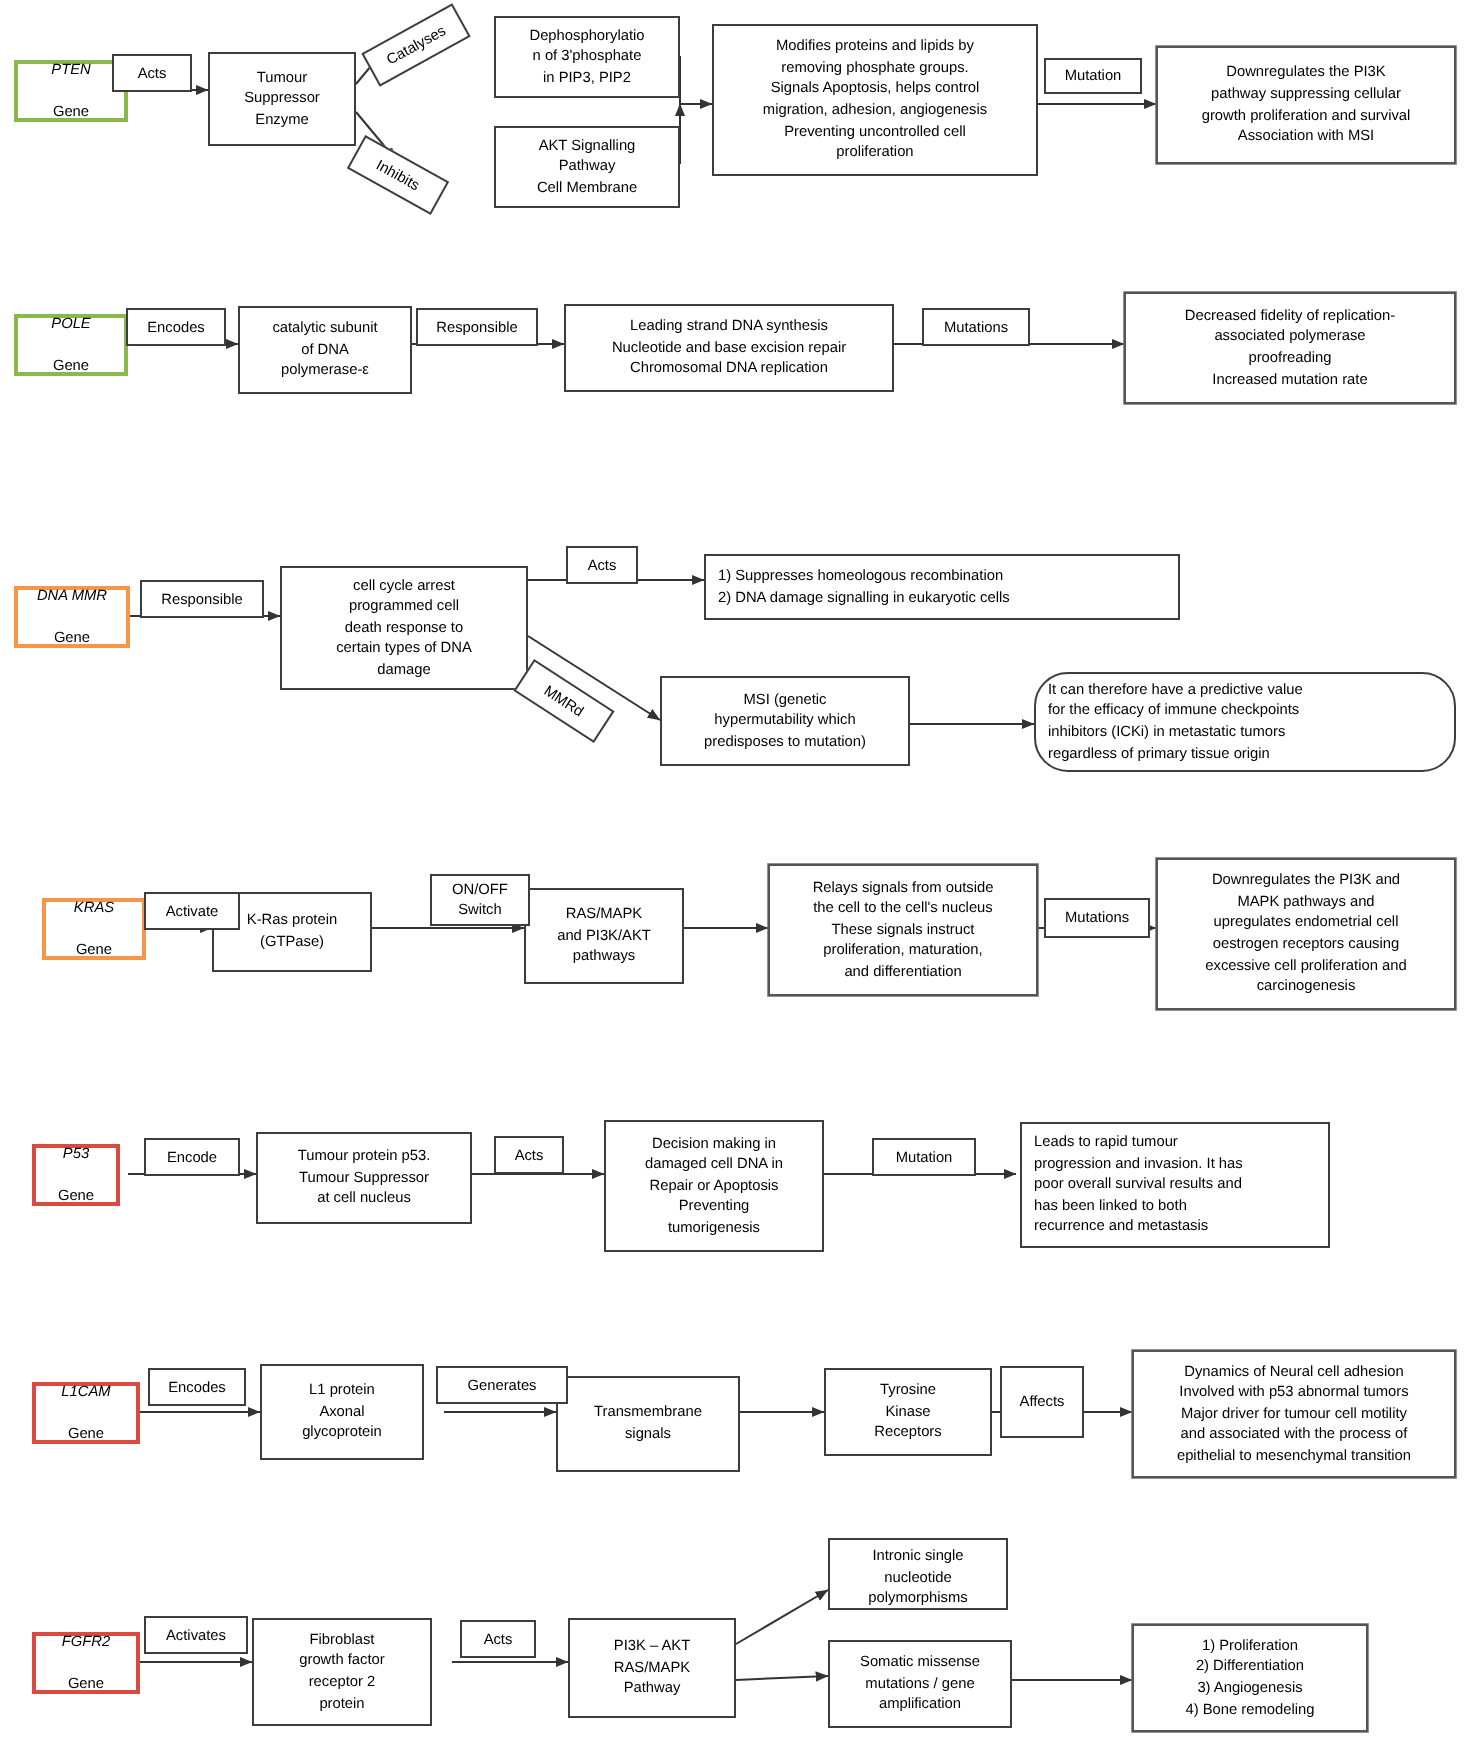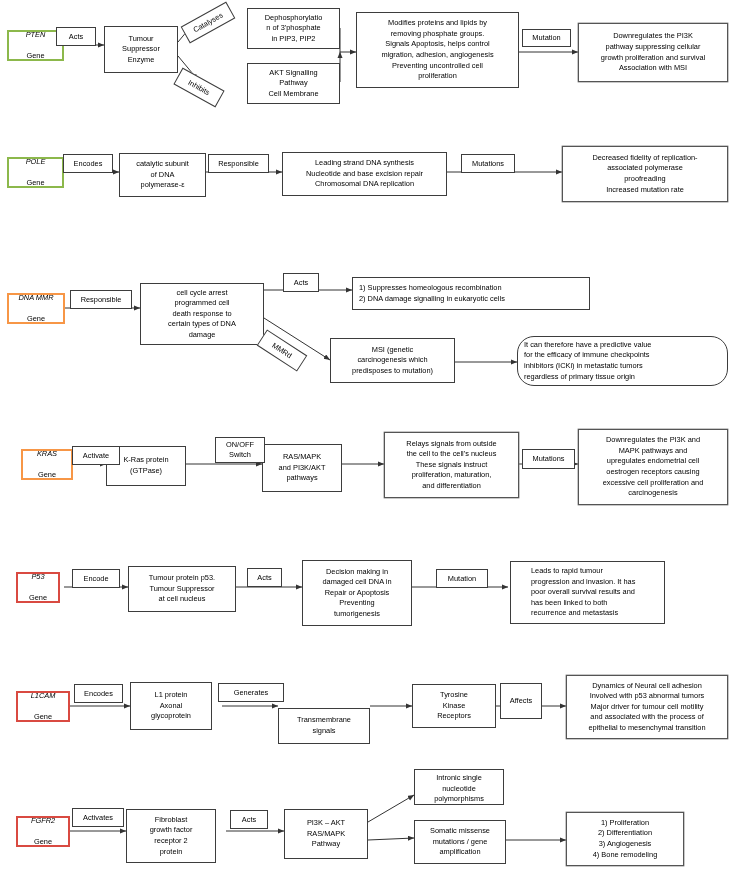--- a/index.html
+++ b/index.html
@@ -188,21 +188,21 @@
 damage</div>
 
   <div class="lbl" style="left:283px;top:273px;width:36px;height:19px;">Acts</div>
 
   <div class="box" style="left:352px;top:277px;width:238px;height:33px;text-align:left;justify-content:flex-start;padding-left:6px;">1) Suppresses homeologous recombination
 2) DNA damage signalling in eukaryotic cells</div>
 
   <div class="lbl rot-p33" style="left:258px;top:341px;width:48px;height:19px;">MMRd</div>
 
   <div class="box" style="left:330px;top:338px;width:125px;height:45px;">MSI (genetic
-carcinogenesis which
+hypermutability which
 predisposes to mutation)</div>
 
   <div class="box" style="left:517px;top:336px;width:211px;height:50px;text-align:left;justify-content:flex-start;padding-left:6px;border-radius:17px;">It can therefore have a predictive value
 for the efficacy of immune checkpoints
 inhibitors (ICKi) in metastatic tumors
 regardless of primary tissue origin</div>
 
   <div class="box gene gene-orange" style="left:21px;top:449px;width:52px;height:31px;">
     <span>
       <span class="g1">KRAS</span>
@@ -253,42 +253,42 @@
   <div class="lbl" style="left:247px;top:568px;width:35px;height:19px;">Acts</div>
 
   <div class="box" style="left:302px;top:560px;width:110px;height:66px;">Decision making in
 damaged cell DNA in
 Repair or Apoptosis
 Preventing
 tumorigenesis</div>
 
   <div class="lbl" style="left:436px;top:569px;width:52px;height:19px;">Mutation</div>
 
-  <div class="box" style="left:510px;top:561px;width:155px;height:63px;text-align:left;justify-content:flex-start;padding-left:20px;">Leads to rapid tumour
+  <div class="box" style="left:510px;top:561px;width:155px;height:63px;text-align:left;justify-content:flex-start;padding-left:6px;">Leads to rapid tumour
 progression and invasion. It has
 poor overall survival results and
 has been linked to both
 recurrence and metastasis</div>
 
   <div class="box gene gene-red" style="left:16px;top:691px;width:54px;height:31px;">
     <span>
       <span class="g1">L1CAM</span>
       <span class="g2">Gene</span>
     </span>
   </div>
 
   <div class="lbl" style="left:74px;top:684px;width:49px;height:19px;">Encodes</div>
 
   <div class="box" style="left:130px;top:682px;width:82px;height:48px;">L1 protein
 Axonal
 glycoprotein</div>
 
   <div class="lbl" style="left:218px;top:683px;width:66px;height:19px;">Generates</div>
 
-  <div class="box" style="left:278px;top:708px;width:92px;height:36px;">Transmembrane
+  <div class="box" style="left:278px;top:688px;width:92px;height:48px;">Transmembrane
 signals</div>
 
   <div class="box" style="left:412px;top:684px;width:84px;height:44px;">Tyrosine
 Kinase
 Receptors</div>
 
   <div class="lbl" style="left:500px;top:683px;width:42px;height:36px;">Affects</div>
 
   <div class="box thick" style="left:566px;top:675px;width:162px;height:64px;">Dynamics of Neural cell adhesion
 Involved with p53 abnormal tumors

